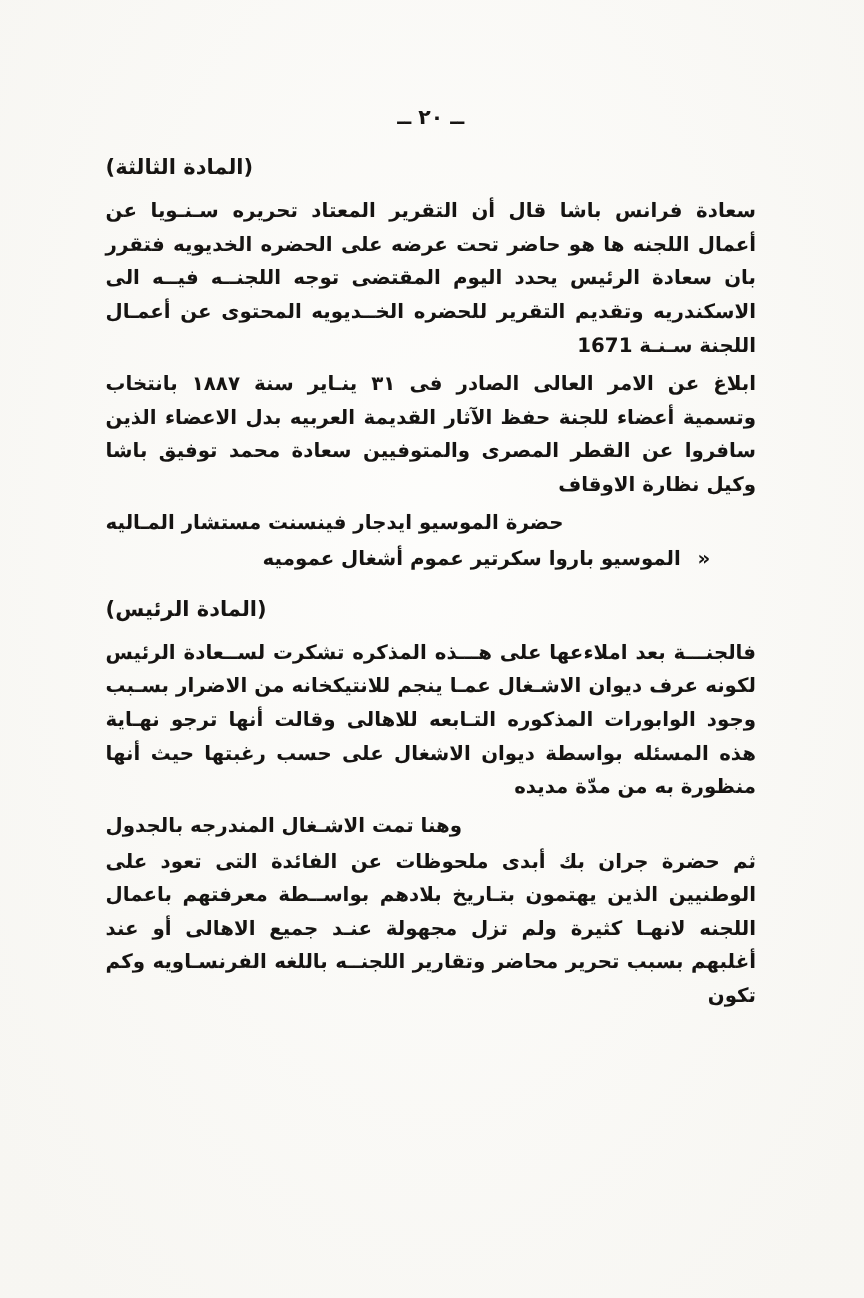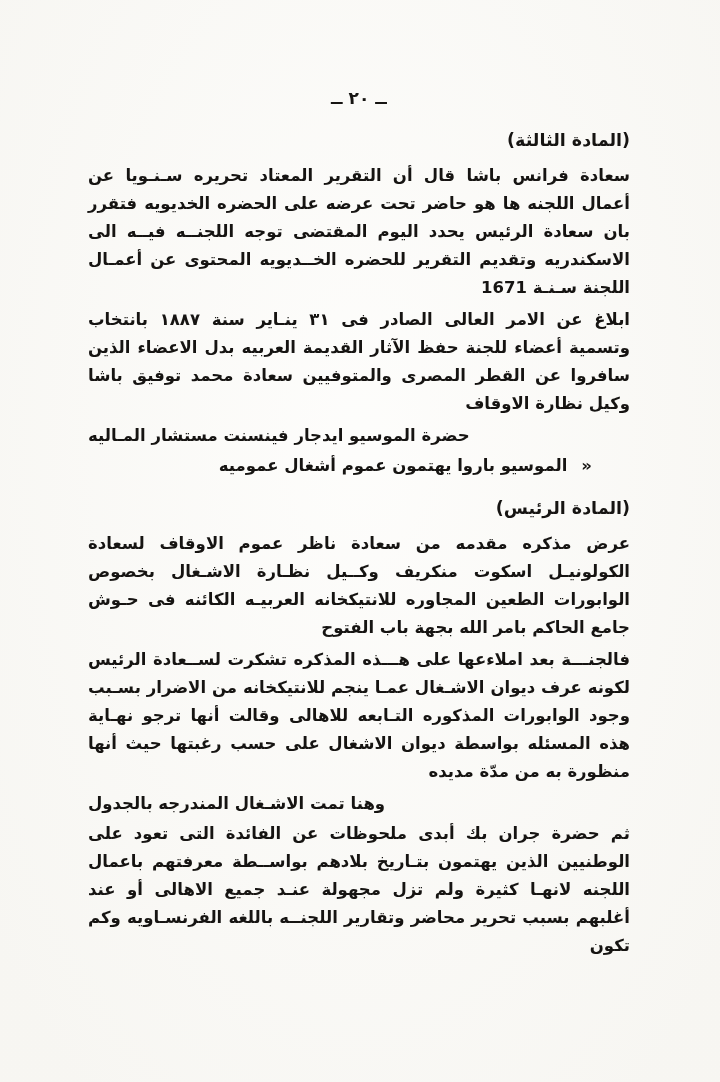--- a/index.html
+++ b/index.html
@@ -29,21 +29,21 @@
       radial-gradient(ellipse at 50% 40%, rgba(255,255,255,0.6), rgba(0,0,0,0.015) 90%),
       #fbfaf6;
   }
   .page-number {
     text-align: center;
     letter-spacing: 2px;
     margin-bottom: 12px;
     font-size: 17px;
   }
   .heading {
-    text-align: right;
+    text-align: left;
     margin: 14px 0 8px 0;
     font-size: 17.5px;
   }
   .para {
     text-align: justify;
     margin: 0 0 4px 0;
   }
   .line {
     text-align: left;
     margin: 0 0 2px 0;
@@ -61,20 +61,19 @@
 </head>
 <body>
 
 <div class="page">
   <div class="page-number">ــ ٢٠ ــ</div>
   <div>
       <div class="heading">(المادة الثالثة)</div>
       <div class="para">سعادة فرانس باشا قال أن التقرير المعتاد تحريره سـنـويا عن أعمال اللجنه ها هو حاضر تحت عرضه على الحضره الخديويه فتقرر بان سعادة الرئيس يحدد اليوم المقتضى توجه اللجنــه فيــه الى الاسكندريه وتقديم التقرير للحضره الخــديويه المحتوى عن أعمـال اللجنة سـنـة 1671</div>
       <div class="para">ابلاغ عن الامر العالى الصادر فى ٣١ ينـاير سنة ١٨٨٧ بانتخاب وتسمية أعضاء للجنة حفظ الآثار القديمة العربيه بدل الاعضاء الذين سافروا عن القطر المصرى والمتوفيين سعادة محمد توفيق باشا وكيل نظارة الاوقاف</div>
       <div class="line">حضرة الموسيو ايدجار فينسنت مستشار المـاليه</div>
-      <div class="list-item"><span class="marker">«</span><span>الموسيو باروا يهتمون عموم أشغال عموميه</span></div>
+      <div class="list-item"><span class="marker">«</span><span>الموسيو باروا سكرتير عموم أشغال عموميه</span></div>
       <div class="heading">(المادة الرئيس)</div>
-      <div class="para">عرض مذكره مقدمه من سعادة ناظر عموم الاوقاف لسعادة الكولونيـل اسكوت منكريف وكــيل نظـارة الاشـغال بخصوص الوابورات الطعين المجاوره للانتيكخانه العربيـه الكائنه فى حـوش جامع الحاكم بامر الله بجهة باب الفتوح</div>
       <div class="para">فالجنـــة بعد املاءعها على هـــذه المذكره تشكرت لســعادة الرئيس لكونه عرف ديوان الاشـغال عمـا ينجم للانتيكخانه من الاضرار بسـبب وجود الوابورات المذكوره التـابعه للاهالى وقالت أنها ترجو نهـاية هذه المسئله بواسطة ديوان الاشغال على حسب رغبتها حيث أنها منظورة به من مدّة مديده</div>
       <div class="line">وهنا تمت الاشـغال المندرجه بالجدول</div>
       <div class="para">ثم حضرة جران بك أبدى ملحوظات عن الفائدة التى تعود على الوطنيين الذين يهتمون بتـاريخ بلادهم بواســطة معرفتهم باعمال اللجنه لانهـا كثيرة ولم تزل مجهولة عنـد جميع الاهالى أو عند أغلبهم بسبب تحرير محاضر وتقارير اللجنــه باللغه الفرنسـاويه وكم تكون</div>
     </div>
 </div>
 
 </body></html>

